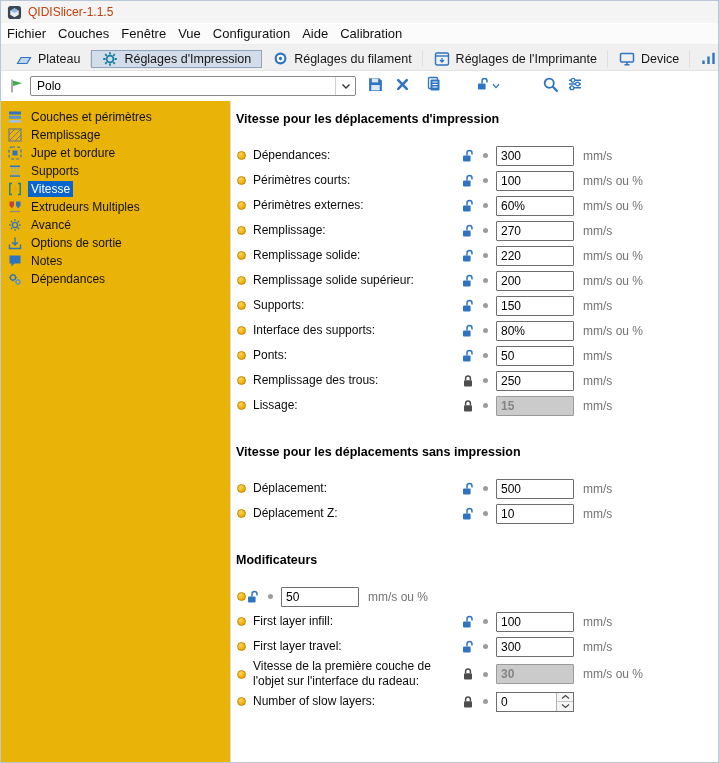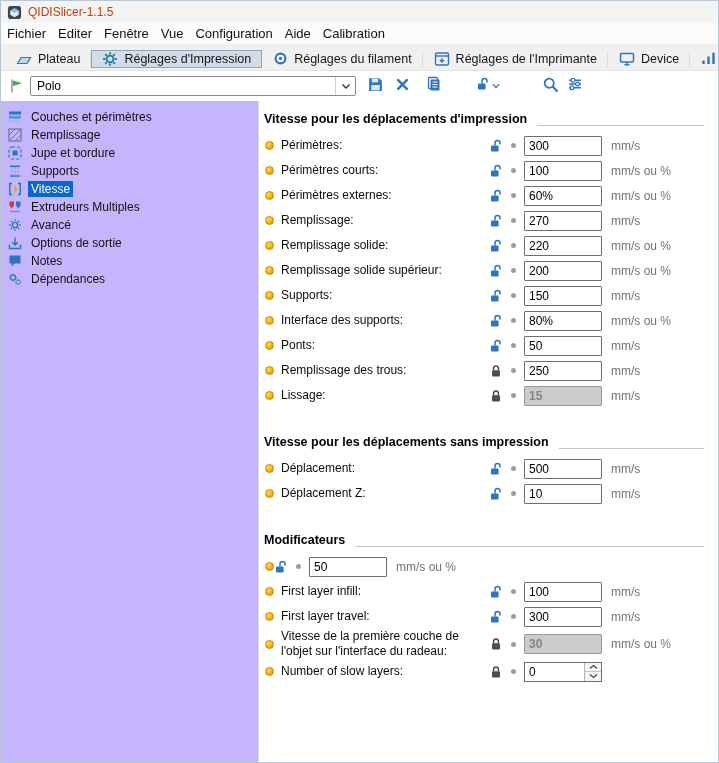--- a/index.html
+++ b/index.html
@@ -80,38 +80,38 @@
   .tool-btn[data-name="save-preset-button"]   { margin-left:9px; }
   .tool-btn[data-name="delete-preset-button"] { margin-left:7px; }
   .tool-btn[data-name="compare-presets-button"]{ margin-left:12px; }
   .tool-btn[data-name="lock-settings-button"] { margin-left:30px; }
   .tool-btn[data-name="search-button"]        { margin-left:38px; }
   .tool-btn[data-name="settings-search-button"]{ margin-left:4px; }
   .dd-arrow { margin-left:2px; display:flex; }
   
   .content { flex:1; display:flex; min-height:0; }
   .sidebar {
-    width:258px; flex:0 0 auto;
+    width:230px; flex:0 0 auto;
     border-right:1px solid #dcdcdc;
     padding-top:7px;
-    background:#c4b5fd;
+    background:#eab308;
   }
   .side-item {
     display:flex; align-items:center; gap:6px;
     height:18px; padding-left:6px;
     font-size:12px; color:#111;
     cursor:default;
   }
   .side-icon { width:15px; display:flex; justify-content:center; }
   .side-label { padding:1px 3px; }
   .side-label.selected { background:var(--selection,#0a66cc); color:#fff; }
   
   .main { flex:1; padding:11px 14px 0 4px; overflow:hidden; background:#fff; }
   .section { margin-bottom:27px; }
-  .section-header { display:flex; align-items:flex-end; gap:10px; margin:0 0 7px 1px; }
+  .section-header { display:flex; align-items:flex-start; gap:10px; margin:0 0 7px 1px;flex-direction:column; }
   .section-title { font-size:12.5px; font-weight:bold; color:#000; white-space:nowrap; }
   .section-rule { flex:1; height:1px; background:#c6c6c6; }
   .row { display:flex; align-items:center; min-height:25px; }
   .bullet {
     width:9px; height:9px; border-radius:50%;
     background: radial-gradient(circle at 35% 30%, #ffd75e, var(--bullet,#eda400) 75%);
     border:1px solid #c18a00;
     flex:0 0 auto; margin-left:2px;
   }
   .row-label { font-size:12px; color:#0b0b0b; margin-left:7px; width:208px; line-height:1.25; }
@@ -150,21 +150,21 @@
           <rect x="1" y="1" width="14" height="14" rx="3" fill="#3a4654"></rect>
           <path d="M8 3.5 L12.5 6 v4.5 L8 13 L3.5 10.5 V6 Z" fill="#e8eef4"></path>
           <path d="M8 3.5 L12.5 6 L8 8.5 L3.5 6 Z" fill="#8fb8e0"></path>
         </svg>
       </span>
     <span class="window-title" data-name="window-title">QIDISlicer-1.1.5</span>
   </div>
 
   <div class="menubar" data-name="menubar">
       <span class="menu-item" data-name="menu-fichier">Fichier</span>
-      <span class="menu-item" data-name="menu-editer">Editer</span>
+      <span class="menu-item" data-name="menu-editer">Couches</span>
       <span class="menu-item" data-name="menu-fenetre">Fenêtre</span>
       <span class="menu-item" data-name="menu-vue">Vue</span>
       <span class="menu-item" data-name="menu-configuration">Configuration</span>
       <span class="menu-item" data-name="menu-aide">Aide</span>
       <span class="menu-item" data-name="menu-calibration">Calibration</span>
     </div>
 
   <div class="tabbar" data-name="tabbar">
       <div class="tab" data-name="tab-plateau">
         <span class="tab-icon" data-name="plate-icon">
@@ -389,21 +389,21 @@
         </div>
       </div>
     <div class="main" data-name="settings-panel">
         <div class="section" data-name="section-vitesse-pour-les-deplacements-d-impression">
           <div class="section-header" data-name="section-header">
             <span class="section-title" data-name="section-title">Vitesse pour les déplacements d'impression</span>
             <span class="section-rule" data-name="section-rule"></span>
           </div>
           <div class="row" data-name="setting-row-perimetres">
             <span class="bullet" data-name="option-bullet-icon"></span>
-            <span class="row-label" data-name="setting-label">Périmètres:</span>
+            <span class="row-label" data-name="setting-label">Dépendances:</span>
             <span class="lock-icon" data-name="lock-open-icon">
               <svg width="14" height="14" viewBox="0 0 14 14">
                 <path d="M6 6.4 V3.9 a2.5 2.5 0 0 1 5 0 V5.6" fill="none" stroke="#2f74c0" stroke-width="1.5"></path>
                 <rect x="2" y="6.4" width="7.6" height="6" rx="1" fill="#2f74c0"></rect>
               </svg>
             </span>
             <span class="revert-dot" data-name="revert-dot-icon"></span>
             <input type="text" class="value-input" data-name="value-input" value="300" style="">
             <span class="unit" data-name="unit-label">mm/s</span>
           </div>

